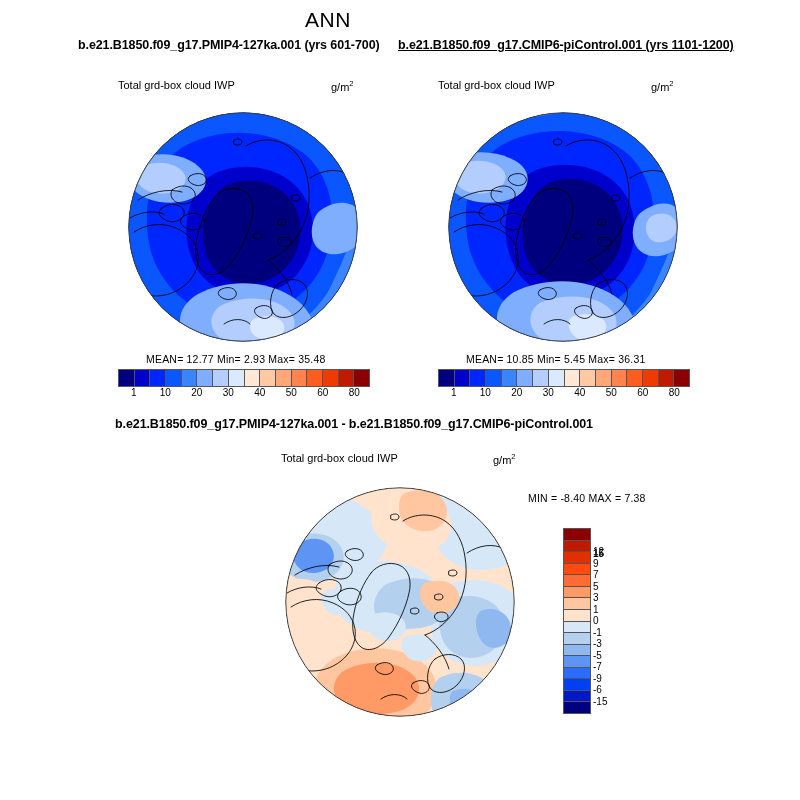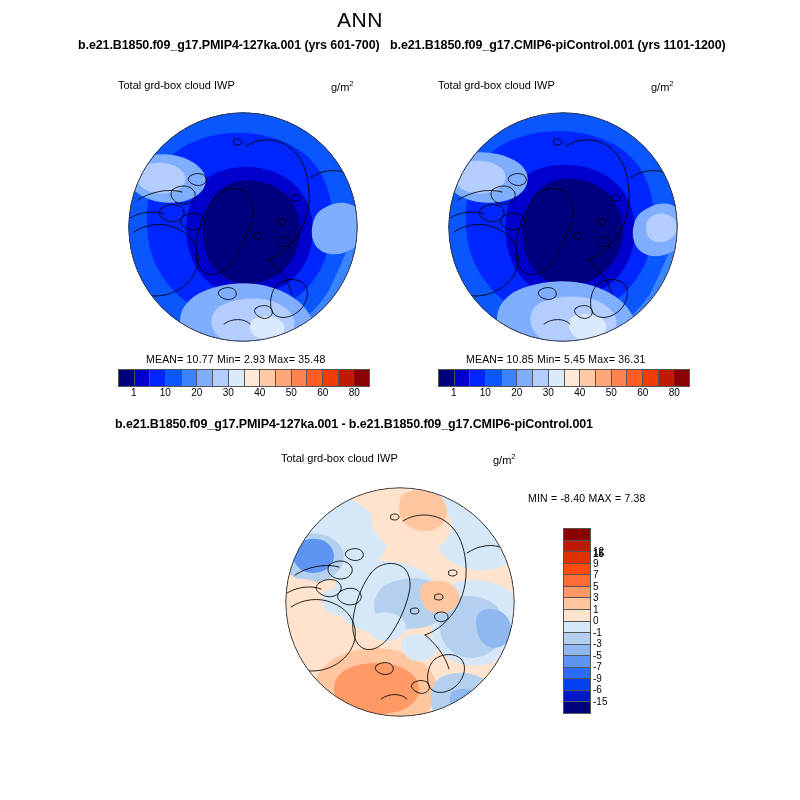--- a/index.html
+++ b/index.html
@@ -17,31 +17,30 @@
   }
   .abs { position: absolute; }
 
   
   #main-title {
     left: 0; top: 8px; width: 656px;
     text-align: center;
     font-size: 21px;
     letter-spacing: .5px;
     color: #000;
-    margin-left: 32px;
   }
   .case-title {
     top: 38px;
     font-size: 12.5px;
     font-weight: bold;
     white-space: nowrap;
     letter-spacing: -0.1px;
   }
   #case-title-left  { left: 78px; }
-  #case-title-right { left: 390px; }
+  #case-title-right { left: 398px; text-decoration: underline; }
 
   #diff-title {
     left: 0; top: 417px; width: 708px;
     text-align: center;
     font-size: 12.5px;
     font-weight: bold;
     letter-spacing: -0.1px;
   }
 
   
@@ -197,21 +196,21 @@
         <path d="M164,84 C168,82 172,83 172,86 C172,89 167,90 164,88 Z"></path>
         <path d="M106,28 C110,26 114,27 114,30 C114,33 109,34 106,32 Z"></path>
 
         <path d="M152,126 C156,124 162,125 163,129 C164,133 157,136 153,134 C149,132 148,128 152,126 Z"></path>
       </g>
     </g>
     <circle cx="115" cy="115" r="114.2" fill="none" stroke="#3a3a3a" stroke-width="1"></circle>
   </svg>
 </div>
 
-<div class="abs stats-line" id="stats-left">MEAN=  10.77  Min=   2.93  Max=  35.48</div>
+<div class="abs stats-line" id="stats-left">MEAN=  12.77  Min=   2.93  Max=  35.48</div>
 
 <div class="abs hbar-wrap" id="hbar-left">
     <div class="hbar-cell" style="background: rgb(0, 0, 127);"></div>
     <div class="hbar-cell" style="background: rgb(0, 0, 205); border-left: 1px solid rgb(85, 85, 85);"></div>
     <div class="hbar-cell" style="background: rgb(0, 38, 255); border-left: 1px solid rgb(85, 85, 85);"></div>
     <div class="hbar-cell" style="background: rgb(10, 87, 255); border-left: 1px solid rgb(85, 85, 85);"></div>
     <div class="hbar-cell" style="background: rgb(59, 132, 255); border-left: 1px solid rgb(85, 85, 85);"></div>
     <div class="hbar-cell" style="background: rgb(128, 174, 255); border-left: 1px solid rgb(85, 85, 85);"></div>
     <div class="hbar-cell" style="background: rgb(179, 205, 255); border-left: 1px solid rgb(85, 85, 85);"></div>
     <div class="hbar-cell" style="background: rgb(219, 233, 255); border-left: 1px solid rgb(85, 85, 85);"></div>

